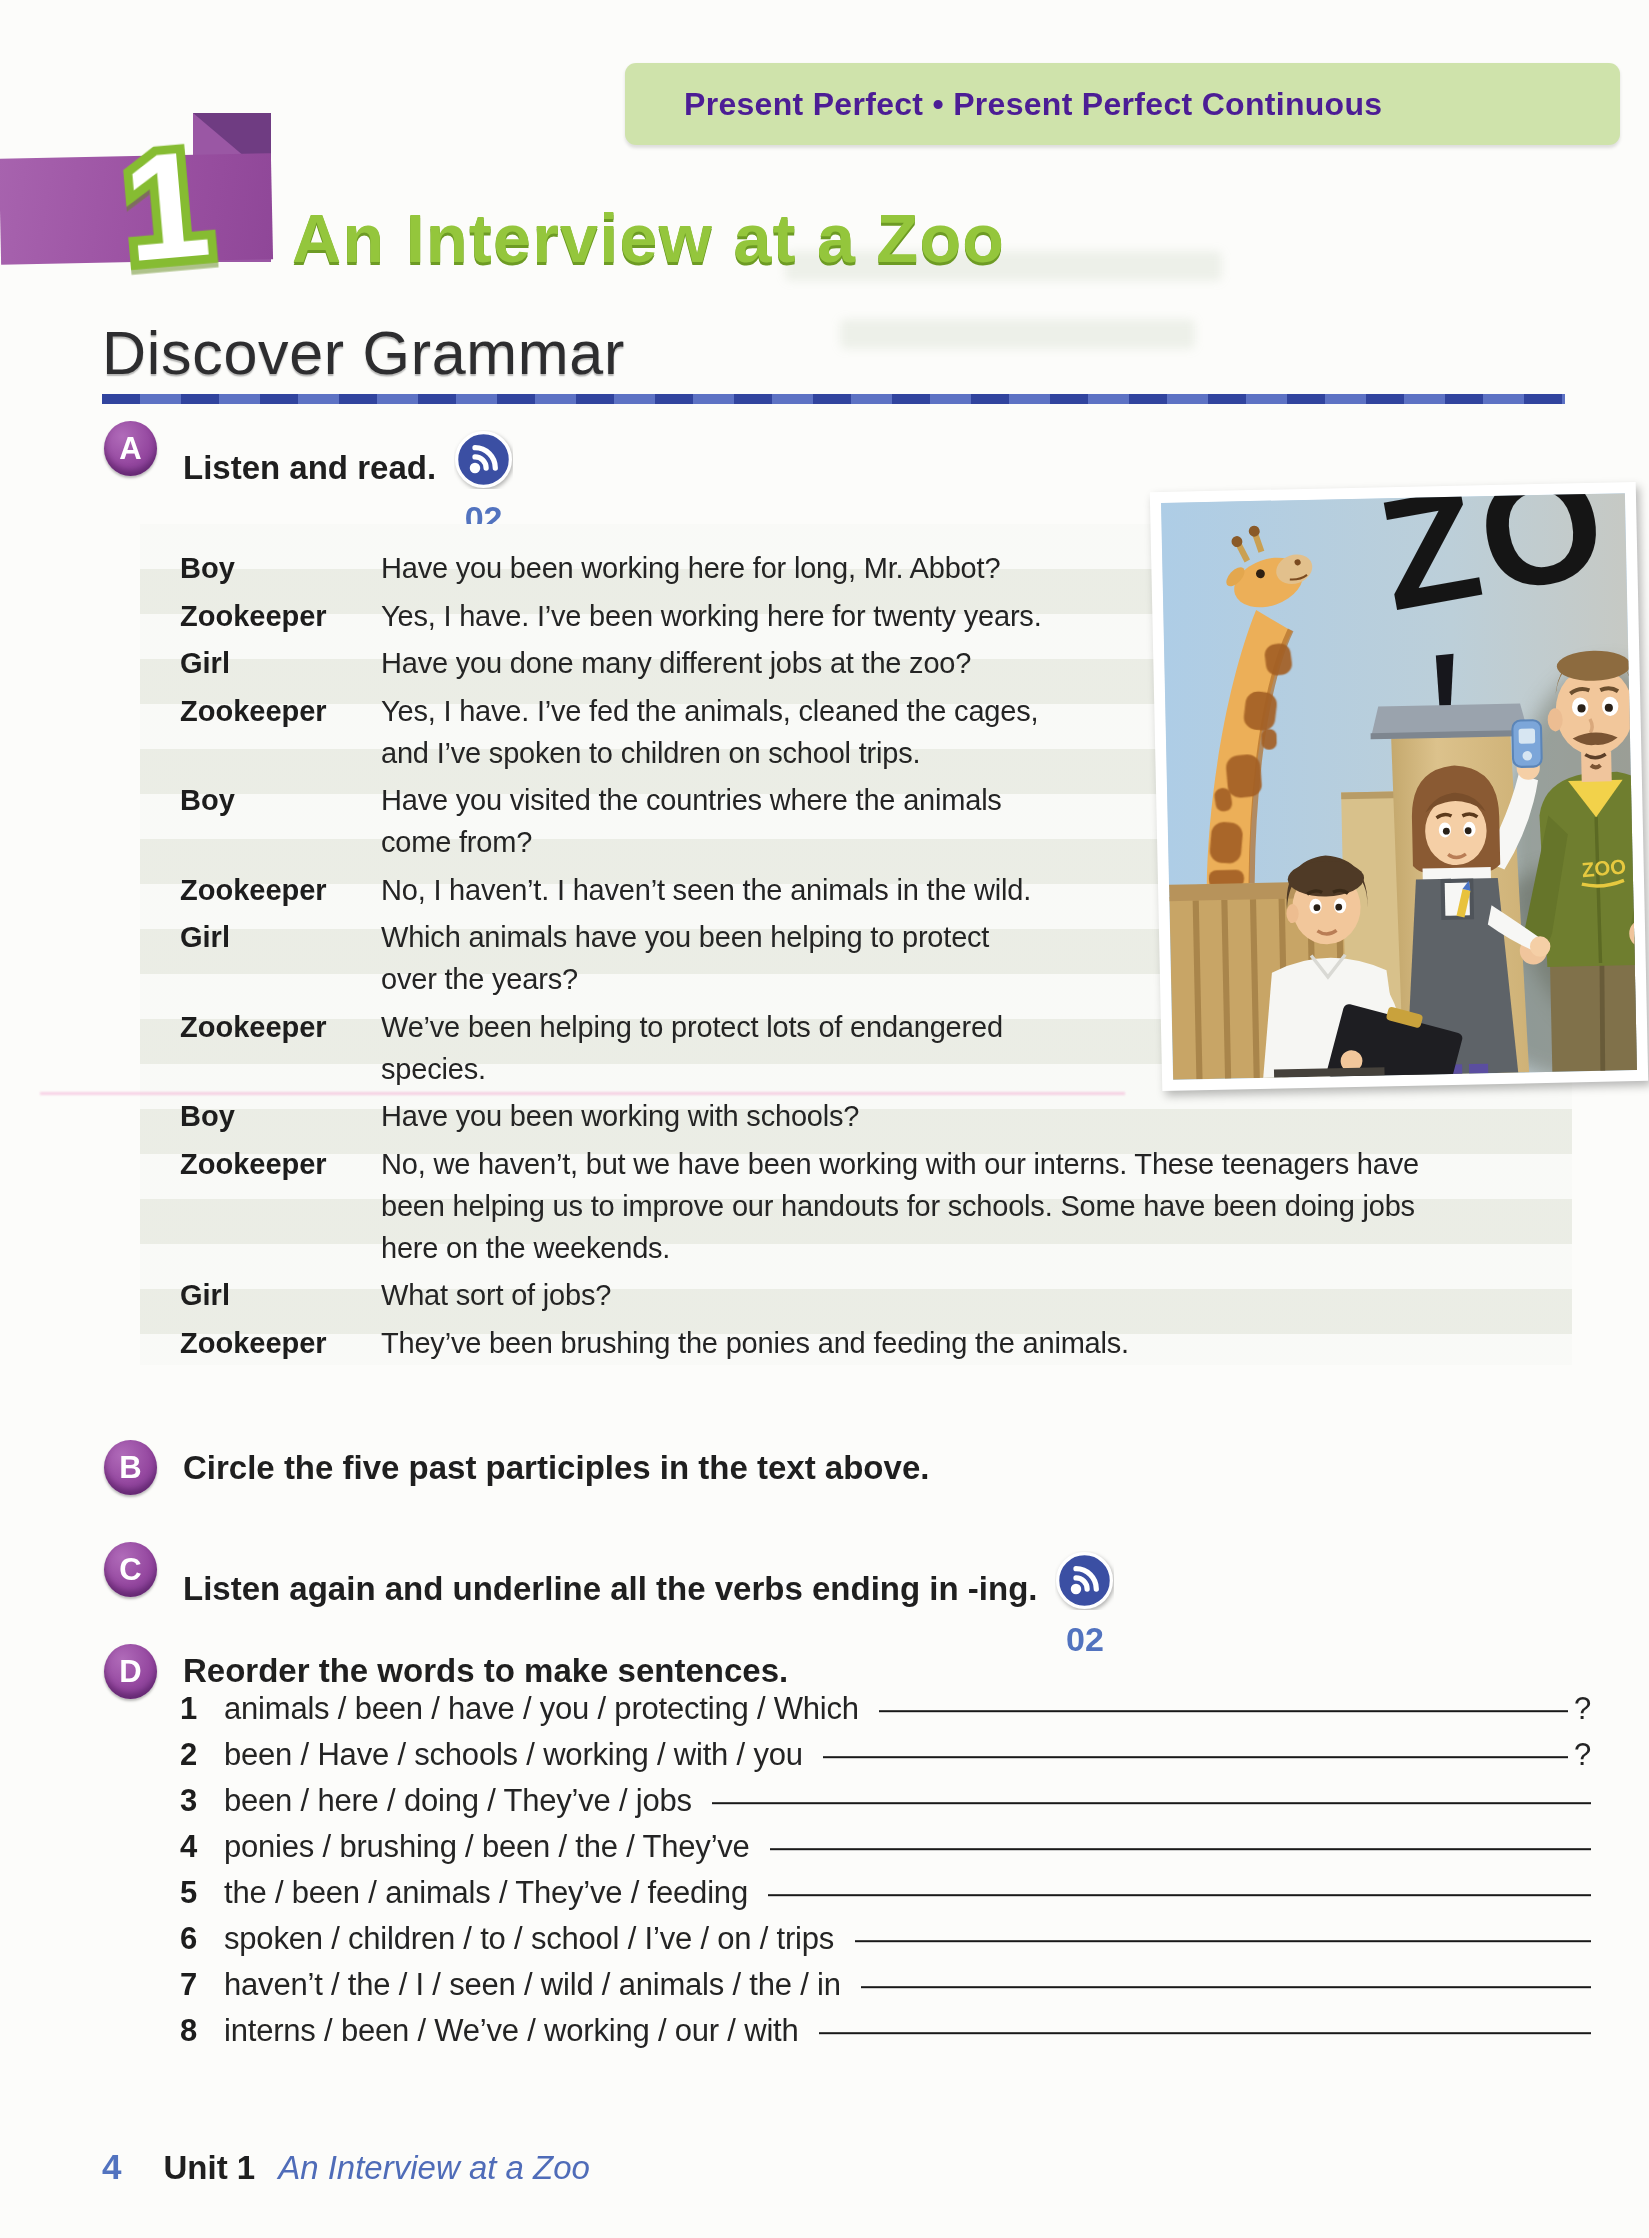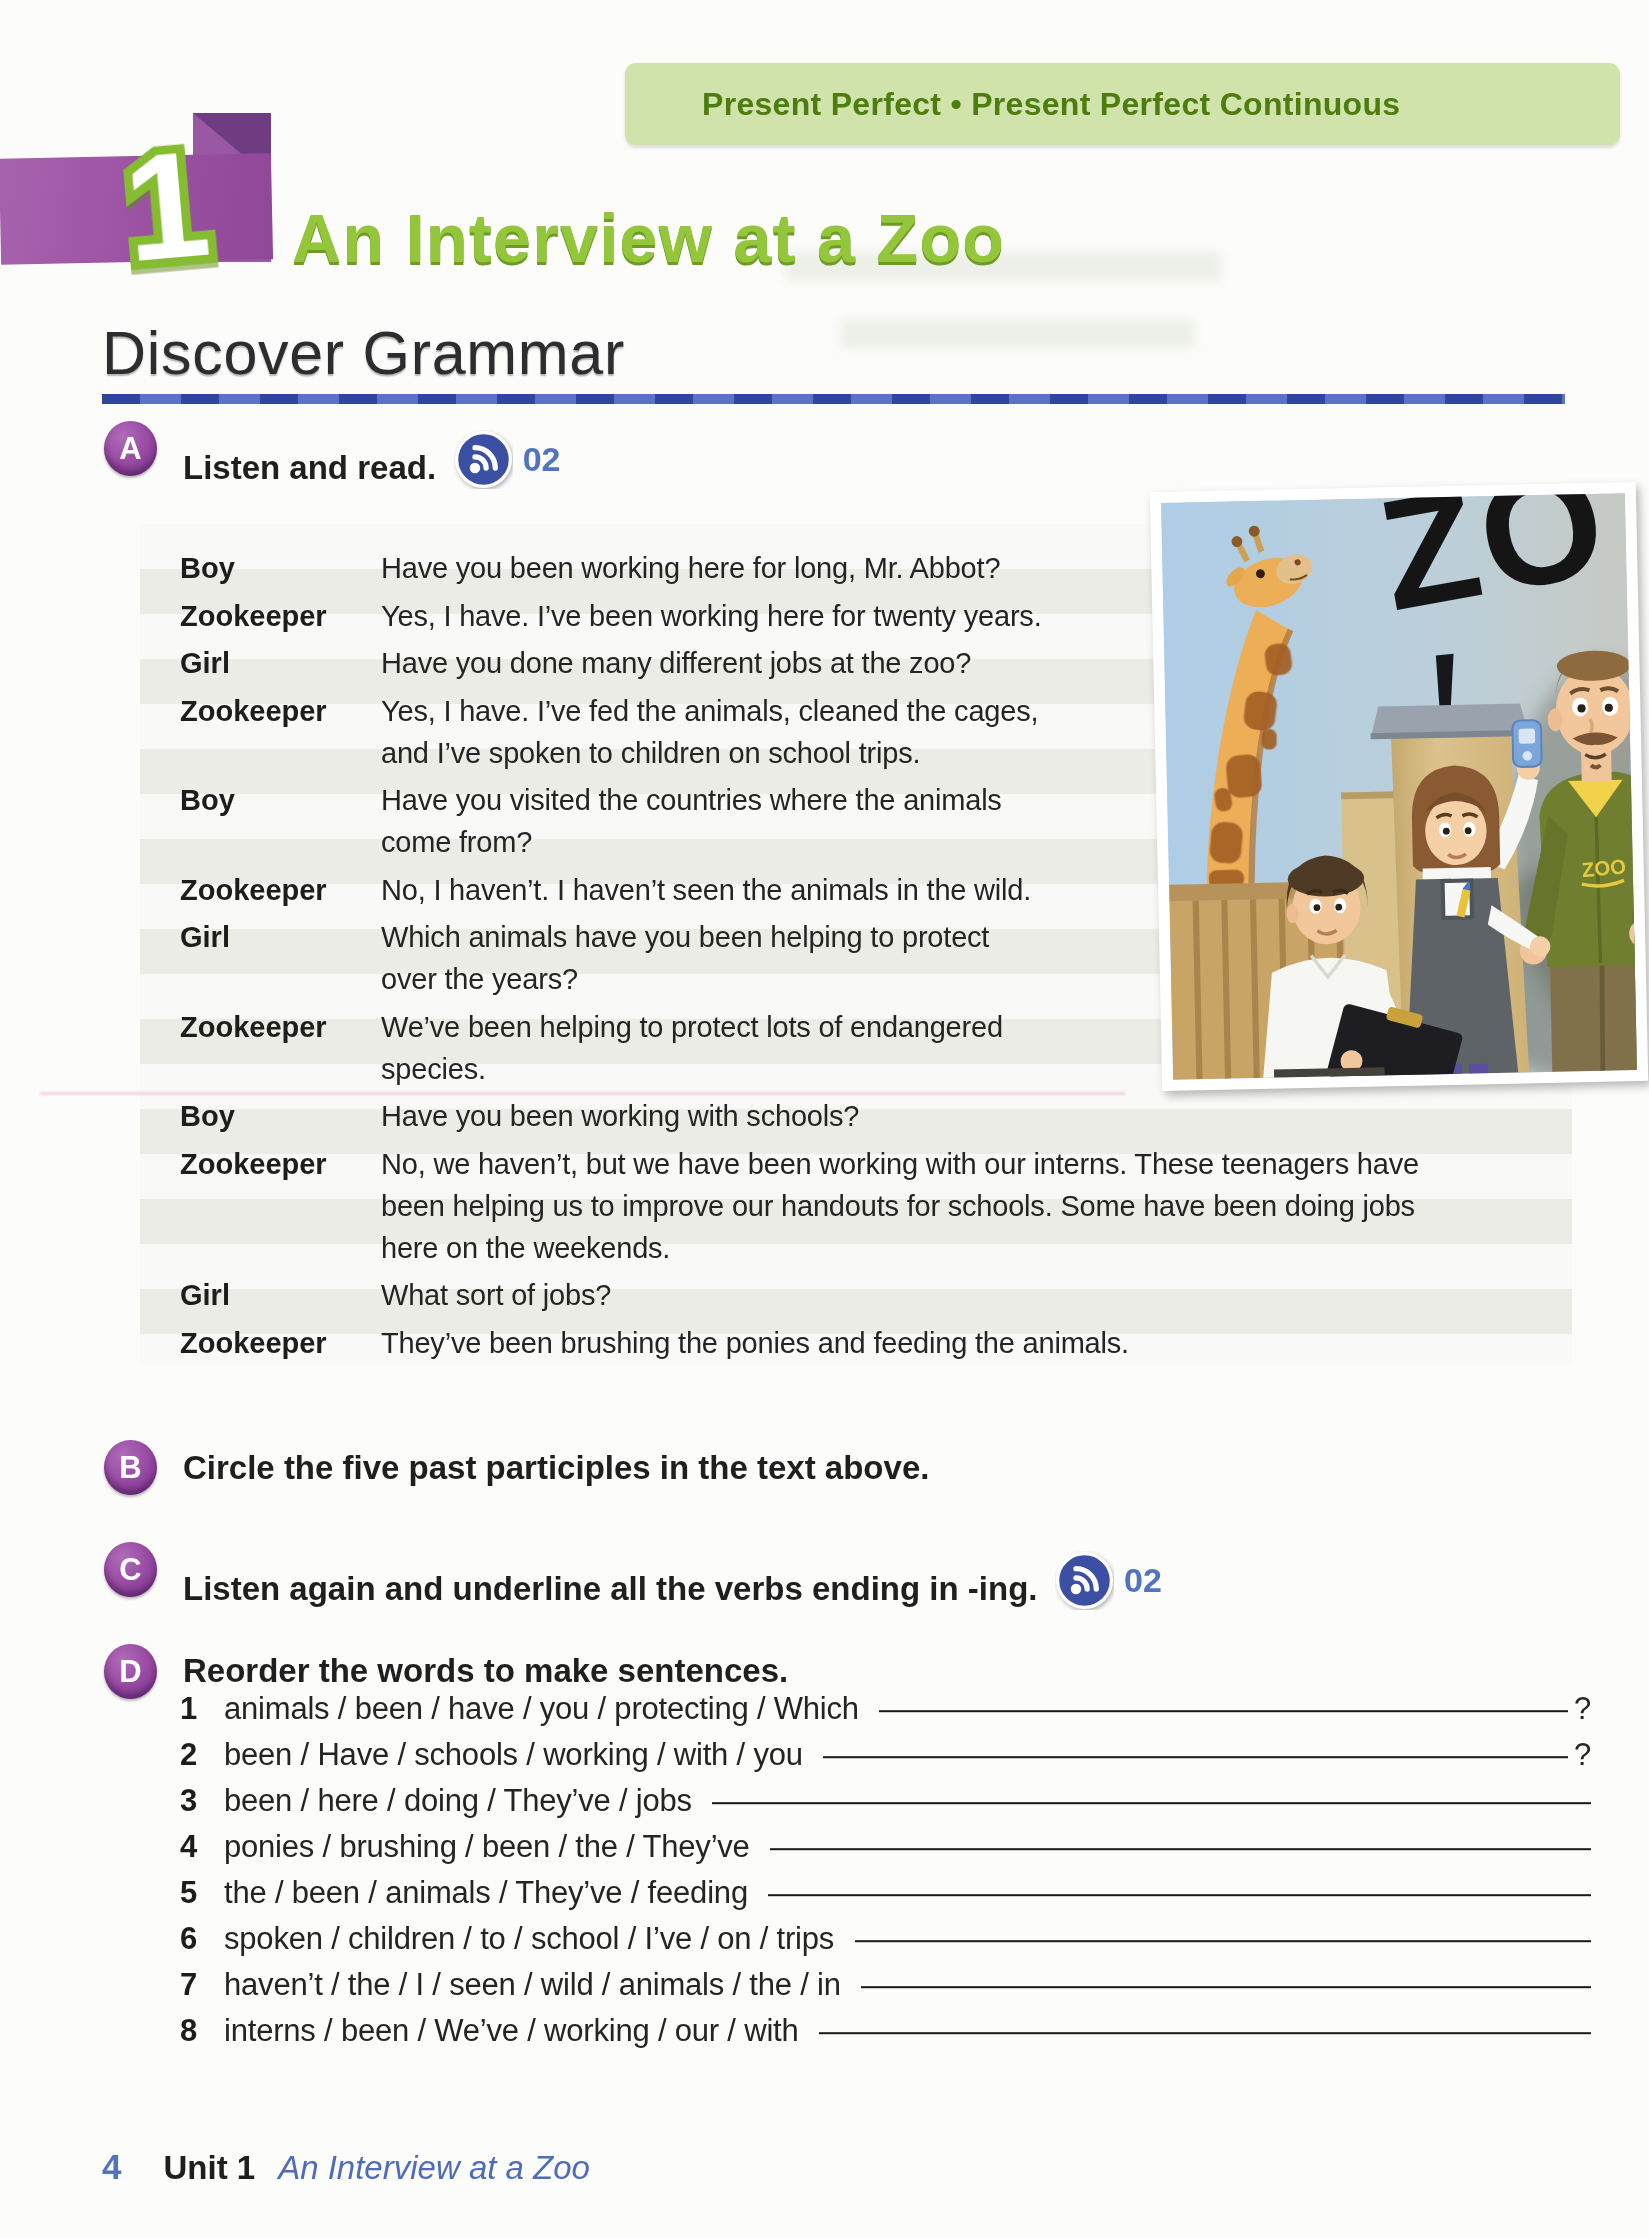--- a/index.html
+++ b/index.html
@@ -8,21 +8,21 @@
     background:#fcfcfa;font-family:"Liberation Sans",sans-serif;
   }
   
   .banner{
     position:absolute;left:625px;top:63px;width:995px;height:82px;
     background:#cfe3ab;border-radius:11px;
     box-shadow:0 2.7px 3.4px rgba(0,0,0,.12);
     display:flex;align-items:center;
   }
   .banner-text{
-    padding-left:77px;font-size:32px;font-weight:bold;color:#4d7c0f;letter-spacing:0.3px;
+    padding-left:59px;font-size:32px;font-weight:bold;color:#4c1d95;letter-spacing:0.3px;
   }
   
   .ribbon-vert{
     position:absolute;left:193px;top:113px;width:78px;height:149px;
     background:#9a57a4;
   }
   .ribbon-fold{
     position:absolute;left:193px;top:113px;width:0;height:0;
     border-top:66px solid #6f3c82;border-left:78px solid transparent;
     margin-left:0;transform:translateX(0);
@@ -55,21 +55,21 @@
   .badge{
     position:absolute;width:53px;height:55px;border-radius:50%;
     background:radial-gradient(circle at 35% 28%,#b06bb9 0%,#94479f 55%,#77388c 100%);
     box-shadow:inset 0 -5.5px 6.8px rgba(60,10,70,.45),0 2px 2.7px rgba(0,0,0,.28);
     display:flex;align-items:center;justify-content:center;
     color:#fff;font-size:31px;font-weight:bold;
   }
   .instr{
     position:absolute;font-size:33px;font-weight:bold;color:#1f1f1f;white-space:nowrap;
   }
-  .audio{display:inline-flex;align-items:center;gap:9.6px;margin-left:18px;vertical-align:-9.6px;}
+  .audio{display:inline-flex;align-items:center;gap:9.6px;margin-left:18px;vertical-align:-9.6px;flex-direction:column;}
   .track{font-size:34px;font-weight:bold;color:#5273bf;}
   
   .dialogue-backdrop{
     position:absolute;left:140px;top:524px;width:1432px;height:841px;
     background:
       repeating-linear-gradient(180deg,rgba(255,255,255,.55) 0 45px,rgba(223,227,215,.38) 45px 90px),
       #f2f3ee;
     z-index:1;
   }
   .dialogue{

